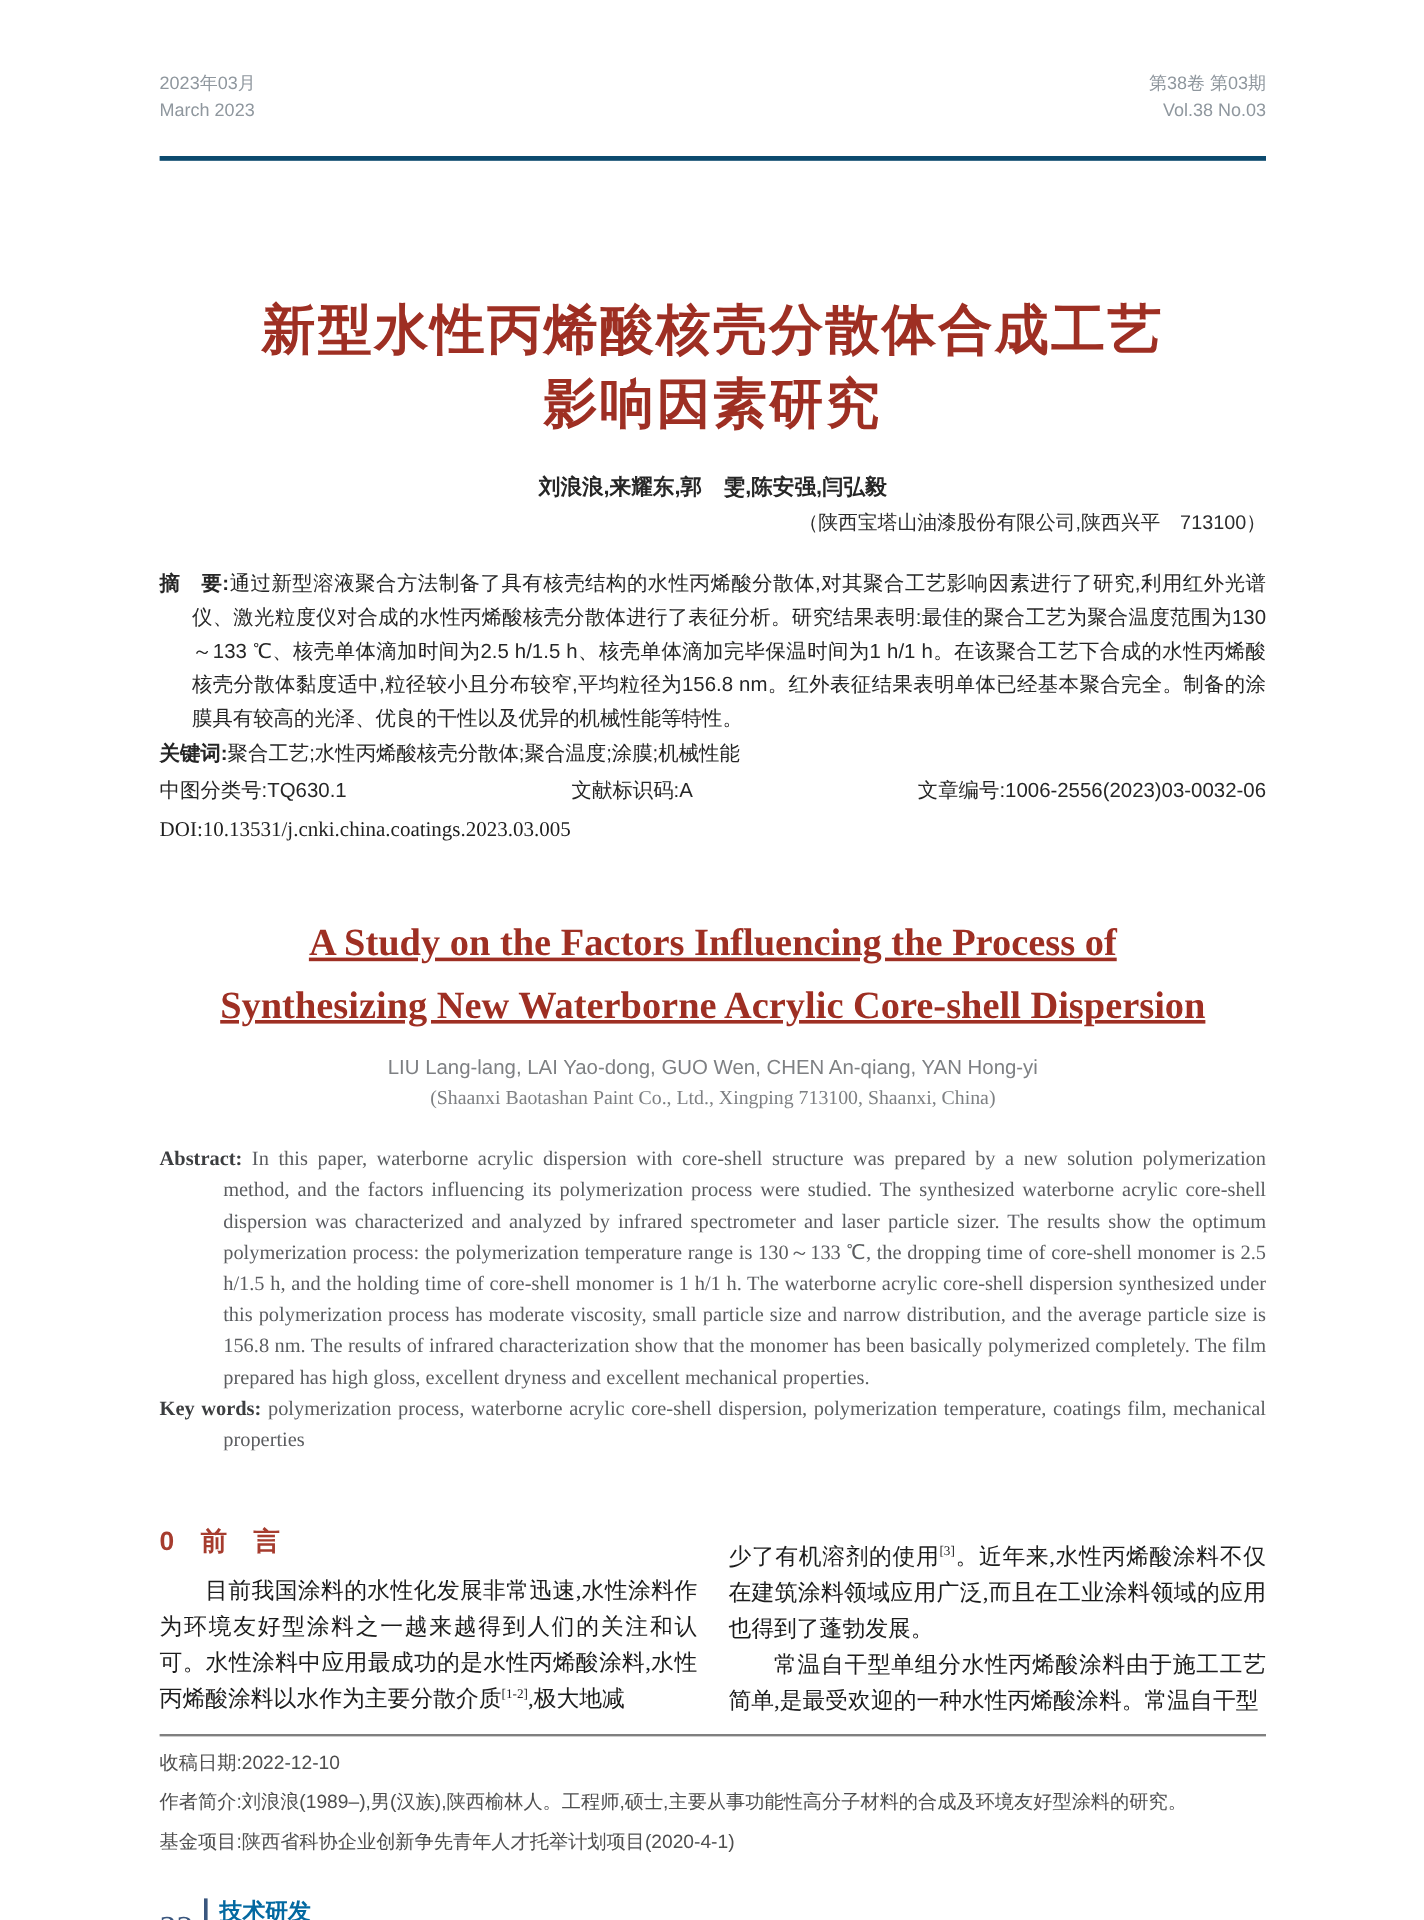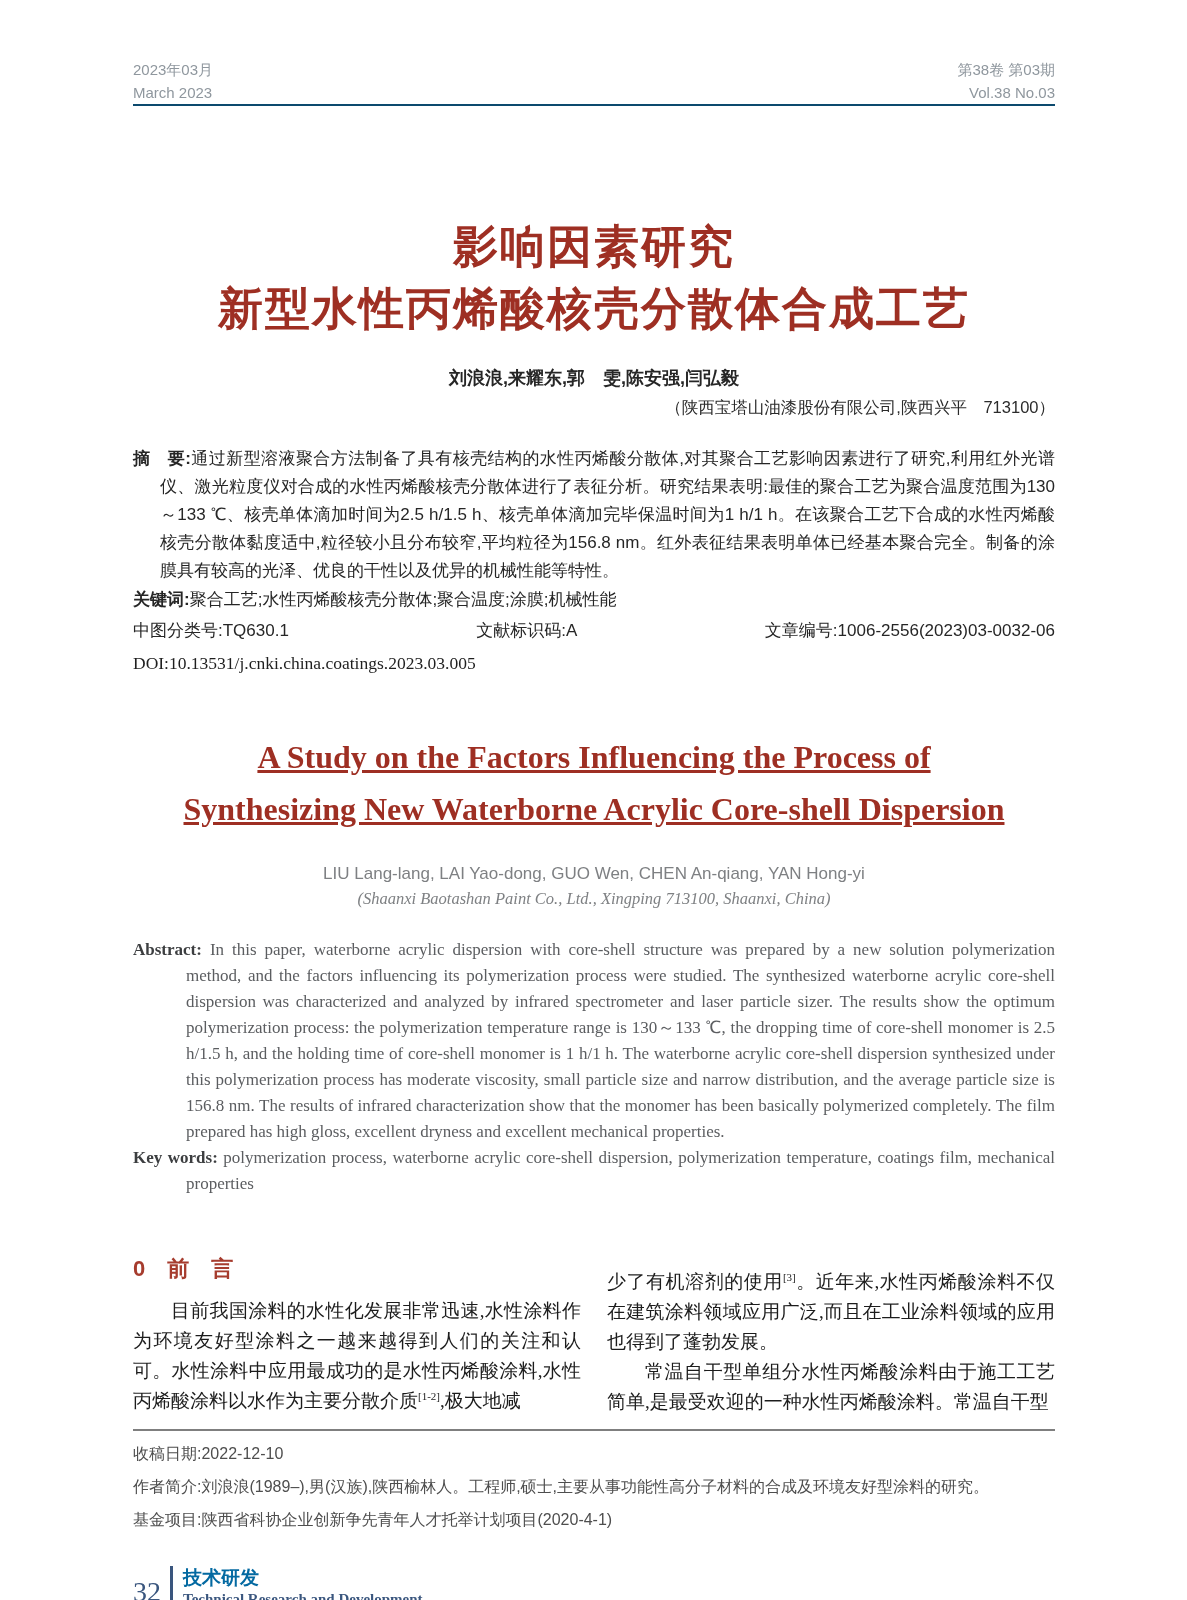--- a/index.html
+++ b/index.html
@@ -14,22 +14,22 @@
     color: #222;
     overflow: hidden;
   }
   .content { padding: 58px 132px 0 133px; }
 
   
   .masthead {
     display: flex;
     justify-content: space-between;
     align-items: flex-end;
-    padding-bottom: 0;
-    border-bottom: 2px solid #0c4a6e;
+    padding-bottom: 26px;
+    border-bottom: 4px solid #0c4a6e;
     color: #8f979e;
     font-size: 15px;
     line-height: 23px;
   }
   .mh-col.left   { text-align: left;  min-width: 180px; }
   .mh-col.center { text-align: center; flex: 1; }
   .mh-col.right  { text-align: right; min-width: 180px; }
   .mh-journal-cn { letter-spacing: 7px; }
 
   
@@ -101,30 +101,29 @@
     text-align: center;
     font-family: "Liberation Serif", serif;
     font-weight: bold;
     font-size: 32px;
     line-height: 52px;
     color: #9e2f23;
     text-decoration: underline;
   }
   .title-en .t-line { display: block; }
   .authors-en {
-    margin-top: 29px;
+    margin-top: 17px;
     text-align: center;
     font-size: 17px;
     color: #7e8083;
   }
   .affiliation-en {
     margin-top: 5px;
     text-align: center;
     font-family: "Liberation Serif", serif;
-    font-style: italic;
     font-size: 16.5px;
     color: #7e8083;
   }
 
   
   .abstract-en {
     margin-top: 28px;
     font-family: "Liberation Serif", serif;
     font-size: 17px;
     line-height: 26px;
@@ -228,22 +227,22 @@
         <div>2023年03月</div>
         <div>March 2023</div>
       </div>
       <div class="mh-col right">
         <div>第38卷 第03期</div>
         <div>Vol.38 No.03</div>
       </div>
     </header>
 
     <h1 class="title-cn">
+      <span class="t-line">新型水性丙烯酸核壳分散体合成工艺</span>
       <span class="t-line">影响因素研究</span>
-      <span class="t-line">新型水性丙烯酸核壳分散体合成工艺</span>
     </h1>
 
     <div class="authors-cn">刘浪浪,来耀东,郭　雯,陈安强,闫弘毅</div>
     <div class="affiliation-cn">（陕西宝塔山油漆股份有限公司,陕西兴平　713100）</div>
 
     <p class="abstract-cn"><span class="lbl">摘　要:</span><span>通过新型溶液聚合方法制备了具有核壳结构的水性丙烯酸分散体,对其聚合工艺影响因素进行了研究,利用红外光谱仪、激光粒度仪对合成的水性丙烯酸核壳分散体进行了表征分析。研究结果表明:最佳的聚合工艺为聚合温度范围为130～133 ℃、核壳单体滴加时间为2.5 h/1.5 h、核壳单体滴加完毕保温时间为1 h/1 h。在该聚合工艺下合成的水性丙烯酸核壳分散体黏度适中,粒径较小且分布较窄,平均粒径为156.8 nm。红外表征结果表明单体已经基本聚合完全。制备的涂膜具有较高的光泽、优良的干性以及优异的机械性能等特性。</span></p>
 
     <p class="keywords-cn"><span class="lbl">关键词:</span><span>聚合工艺;水性丙烯酸核壳分散体;聚合温度;涂膜;机械性能</span></p>
 
     <div class="meta-row">

